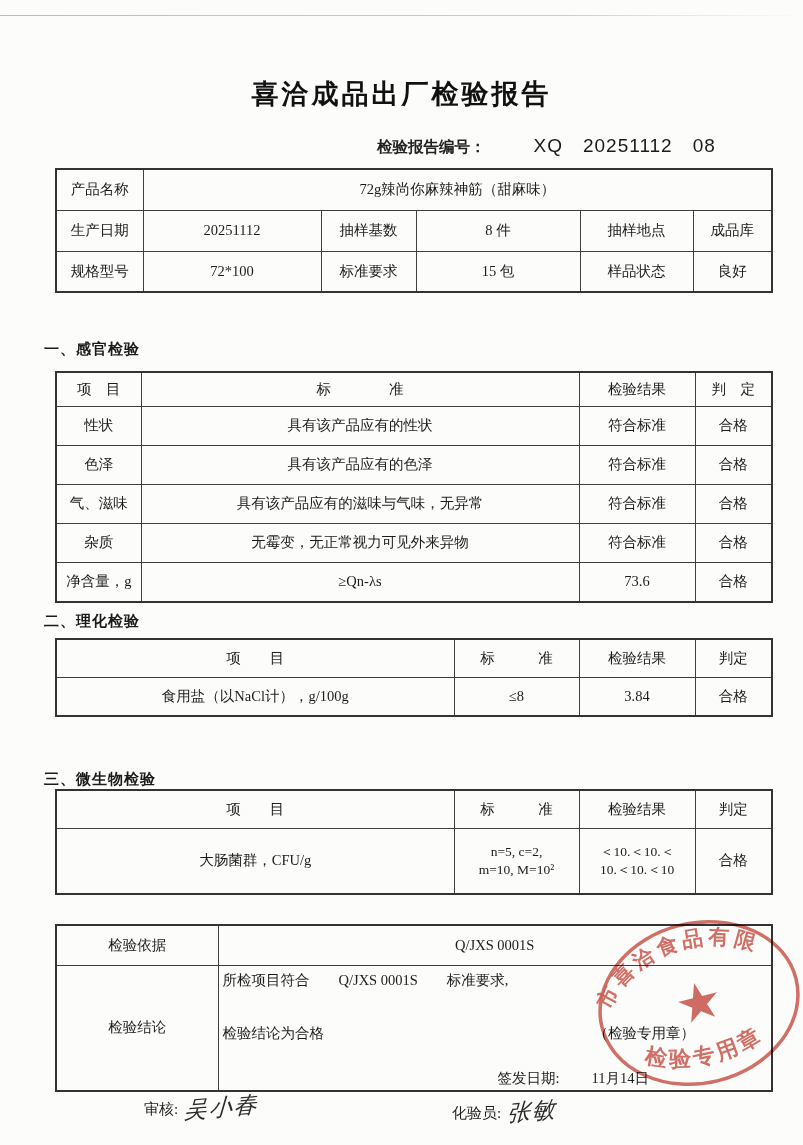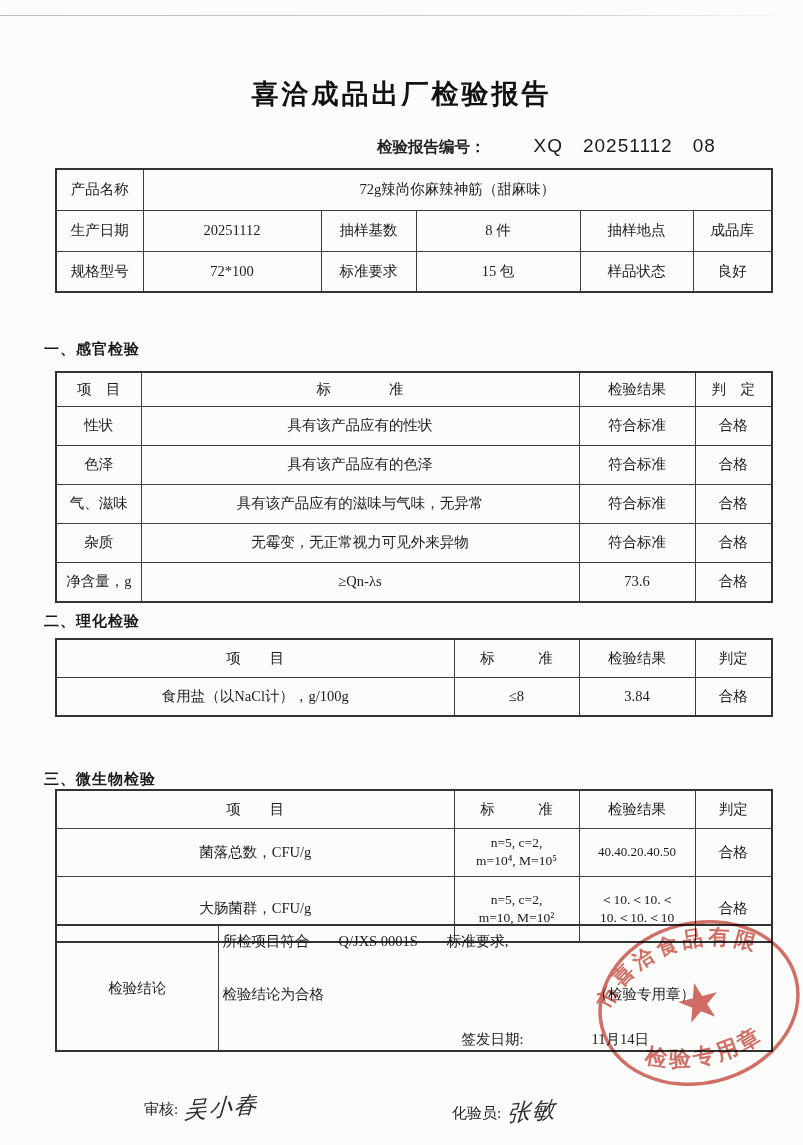--- a/index.html
+++ b/index.html
@@ -49,21 +49,21 @@
   td.al{text-align:left;padding-left:7px;}
   .two-line{line-height:1.35;font-size:13.5px;}
   .two-line span{display:block;}
   .sup-std{line-height:1.35;font-size:13.5px;}
   .sup-std span{display:block;}
   .result-sm{font-size:13px;letter-spacing:0;}
   
   td.conclusion-cell{padding:10px 8px 8px 10px;vertical-align:top;}
   .concl-line1{text-align:left;margin-top:4px;}
   .concl-line2{display:flex;justify-content:space-between;margin-top:34px;padding-right:72px;}
-  .concl-line3{display:flex;justify-content:flex-end;gap:68px;margin-top:26px;padding-right:118px;}
+  .concl-line3{display:flex;justify-content:flex-end;gap:32px;margin-top:26px;padding-right:118px;}
   
   .sig{position:absolute;display:flex;align-items:flex-end;gap:6px;font-size:15px;}
   .sig .hand{
     font-family:"DejaVu Sans",sans-serif;
     font-style:italic;font-size:23px;color:#2a2a2a;
     transform:rotate(-5deg) skewX(-8deg);
     letter-spacing:2px;line-height:1;
   }
   
   .stamp{
@@ -201,31 +201,20 @@
         <col style="width:125px">
         <col style="width:116px">
         <col style="width:77px">
       </colgroup>
     <tbody>
         <tr style="height:38px">
       <td>项　　目</td>
       <td>标　　　准</td>
       <td>检验结果</td>
       <td>判定</td>
-    </tr>
-    <tr style="height:48px">
-      <td class="al">菌落总数，CFU/g</td>
-      <td class="sup-std">
-        <span>n=5, c=2,</span>
-        <span>m=10⁴, M=10⁵</span>
-      </td>
-      <td class="result-sm">
-        <span>40.40.20.40.50</span>
-      </td>
-      <td>合格</td>
     </tr>
     <tr style="height:66px">
       <td class="al">大肠菌群，CFU/g</td>
       <td class="sup-std">
         <span>n=5, c=2,</span>
         <span>m=10, M=10²</span>
       </td>
       <td class="two-line">
         <span>＜10.＜10.＜</span>
         <span>10.＜10.＜10</span>
@@ -234,20 +223,24 @@
     </tr>
   </tbody>
     </table>
 
   <table class="tbl" style="top:924px;width:716px;">
     <colgroup>
         <col style="width:162px">
         <col style="width:554px">
       </colgroup>
     <tbody>
+        <tr style="height:40px">
+      <td>检验依据</td>
+      <td>Q/JXS 0001S</td>
+    </tr>
     <tr style="height:126px">
       <td>检验结论</td>
       <td class="conclusion-cell">
         <div class="concl-line1">所检项目符合　　Q/JXS 0001S　　标准要求,</div>
         <div class="concl-line2">
           <span>检验结论为合格</span>
           <span>（检验专用章）</span>
         </div>
         <div class="concl-line3">
           <span>签发日期:</span>

